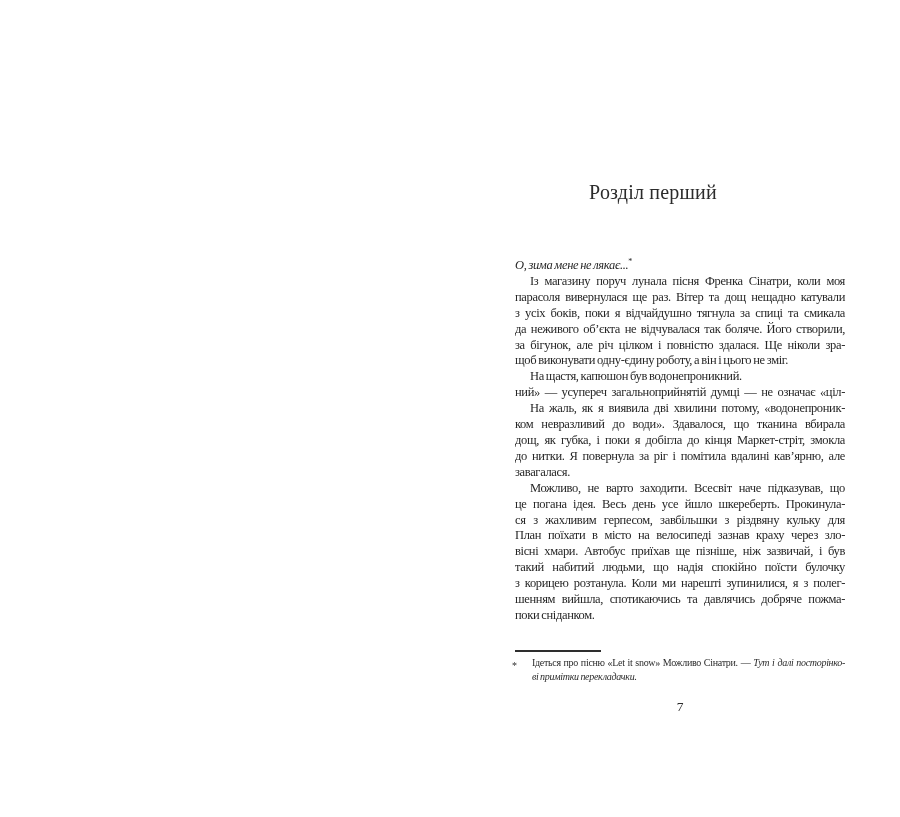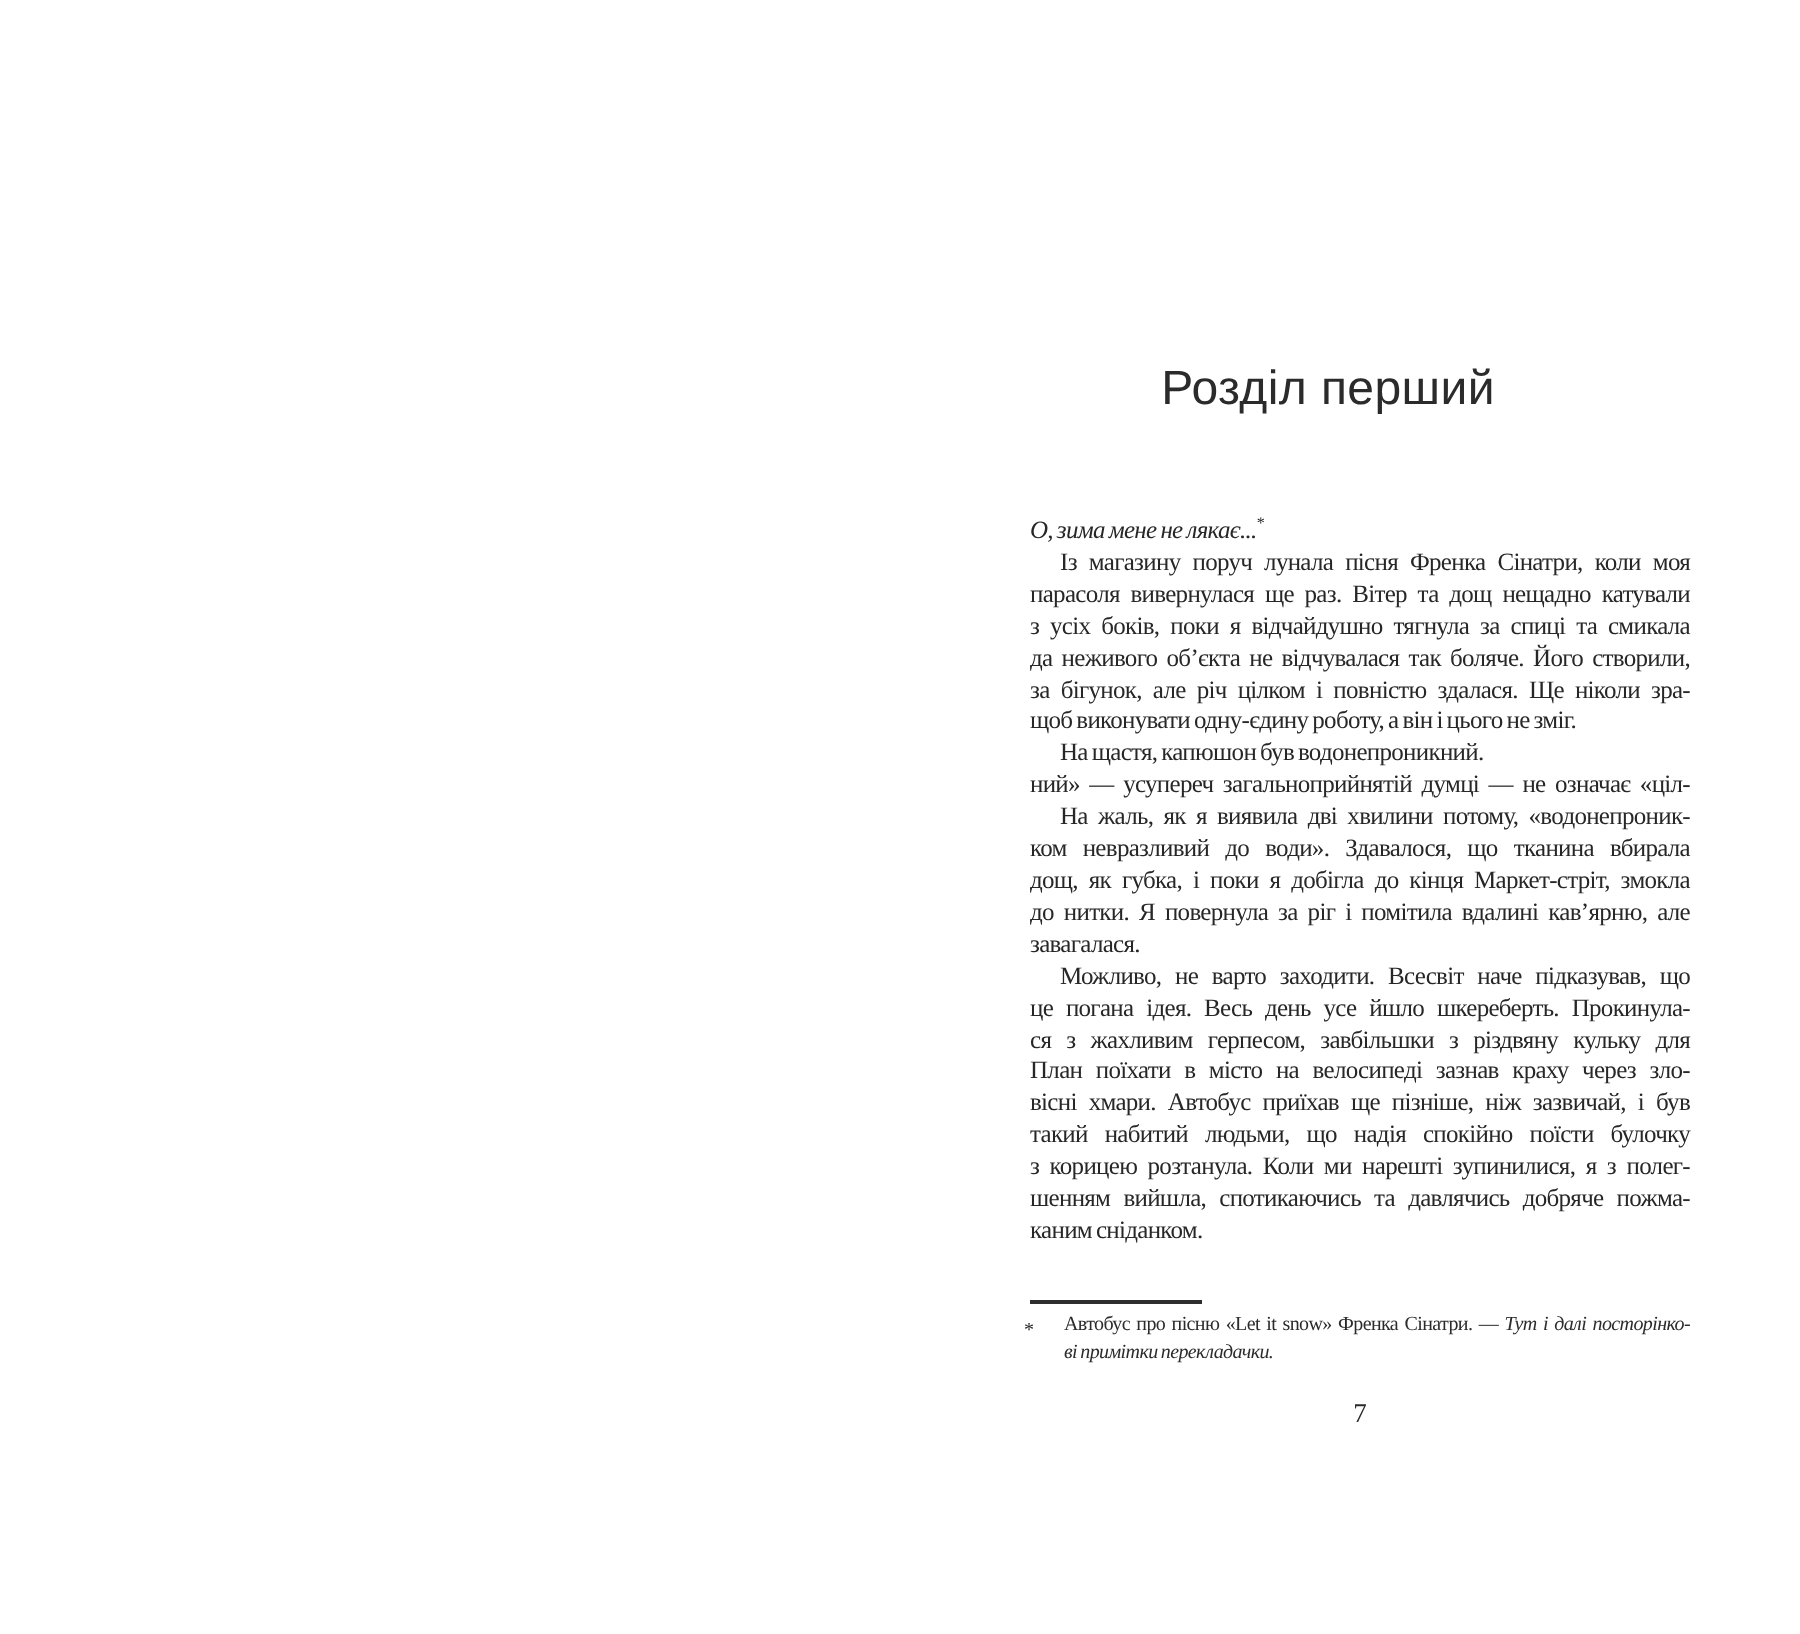--- a/index.html
+++ b/index.html
@@ -8,26 +8,26 @@
     position: relative;
     width: 900px;
     height: 817px;
     background: #ffffff;
     overflow: hidden;
     font-family: "Liberation Serif", serif;
     color: #2d2d2d;
   }
   .chapter-title {
     position: absolute;
-    left: 499px;
+    left: 488px;
     top: 181px;
     width: 330px;
     text-align: center;
-    font-family: Liberation Sans, sans-serif;
-    font-size: 24px;
+    font-family: Liberation Serif, serif;
+    font-size: 20px;
     font-weight: 500;
     letter-spacing: 0.2px;
     color: #2b2b2b;
     white-space: nowrap;
   }
   .text-block {
     position: absolute;
     left: 515px;
     top: 258px;
     width: 330px;
@@ -123,29 +123,29 @@
         </div>
         <div>
           <div class="line indent">Можливо, не варто заходити. Всесвіт наче підказував, що</div>
           <div class="line">це погана ідея. Весь день усе йшло шкереберть. Прокинула-</div>
           <div class="line">ся з жахливим герпесом, завбільшки з різдвяну кульку для</div>
           <div class="line">План поїхати в місто на велосипеді зазнав краху через зло-</div>
           <div class="line">вісні хмари. Автобус приїхав ще пізніше, ніж зазвичай, і був</div>
           <div class="line">такий набитий людьми, що надія спокійно поїсти булочку</div>
           <div class="line">з корицею розтанула. Коли ми нарешті зупинилися, я з полег-</div>
           <div class="line">шенням вийшла, спотикаючись та давлячись добряче пожма-</div>
-          <div class="line last">каним сніданком.</div>
+          <div class="line last">поки сніданком.</div>
         </div>
       </div>
   </div>
 
   <div class="footnote">
     <div class="fn-rule"></div>
     <div class="fn-marker">*</div>
     <div id="fn-lines" class="fn-text">
-        <div class="line"><span>Автобус про пісню «Let it snow» Френка Сінатри. — </span><span class="ital">Тут і далі посторінко-</span></div>
+        <div class="line"><span>Ідеться про пісню «Let it snow» Можливо Сінатри. — </span><span class="ital">Тут і далі посторінко-</span></div>
         <div class="line last"><span class="ital">ві примітки перекладачки.</span></div>
       </div>
   </div>
 
   <div class="page-number">7</div>
 
 </div>
 
 </body></html>

